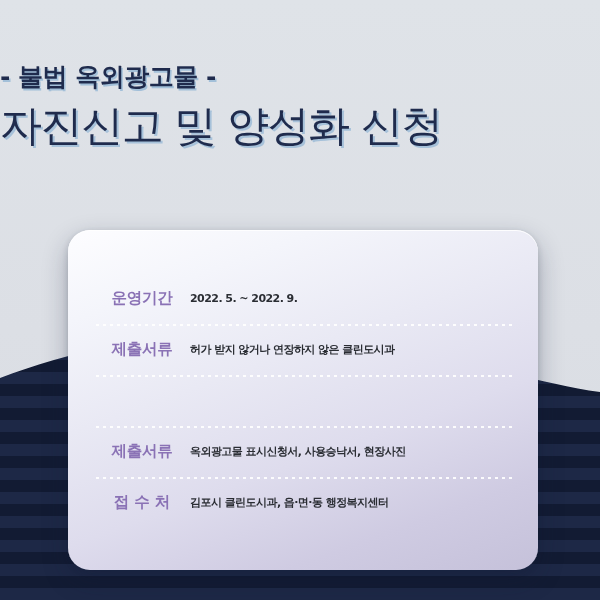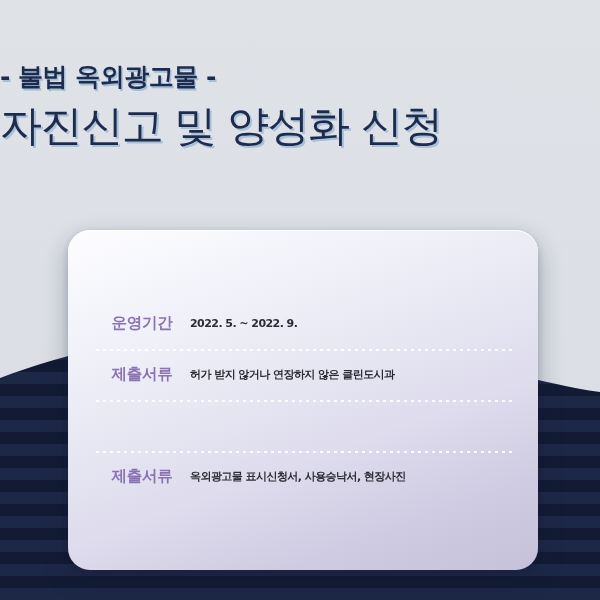--- a/index.html
+++ b/index.html
@@ -178,16 +178,20 @@
     </div>
 
     <div class="row">
     </div>
 
     <div class="row">
       <div class="row-label">제출서류</div>
       <div class="row-value">옥외광고물 표시신청서, 사용승낙서, 현장사진</div>
     </div>
 
+    <div class="row">
+      <div class="row-label spaced">접수처</div>
+      <div class="row-value">김포시 클린도시과, 읍·면·동 행정복지센터</div>
+    </div>
 
   </div>
 
 </div>
 
 </body></html>

